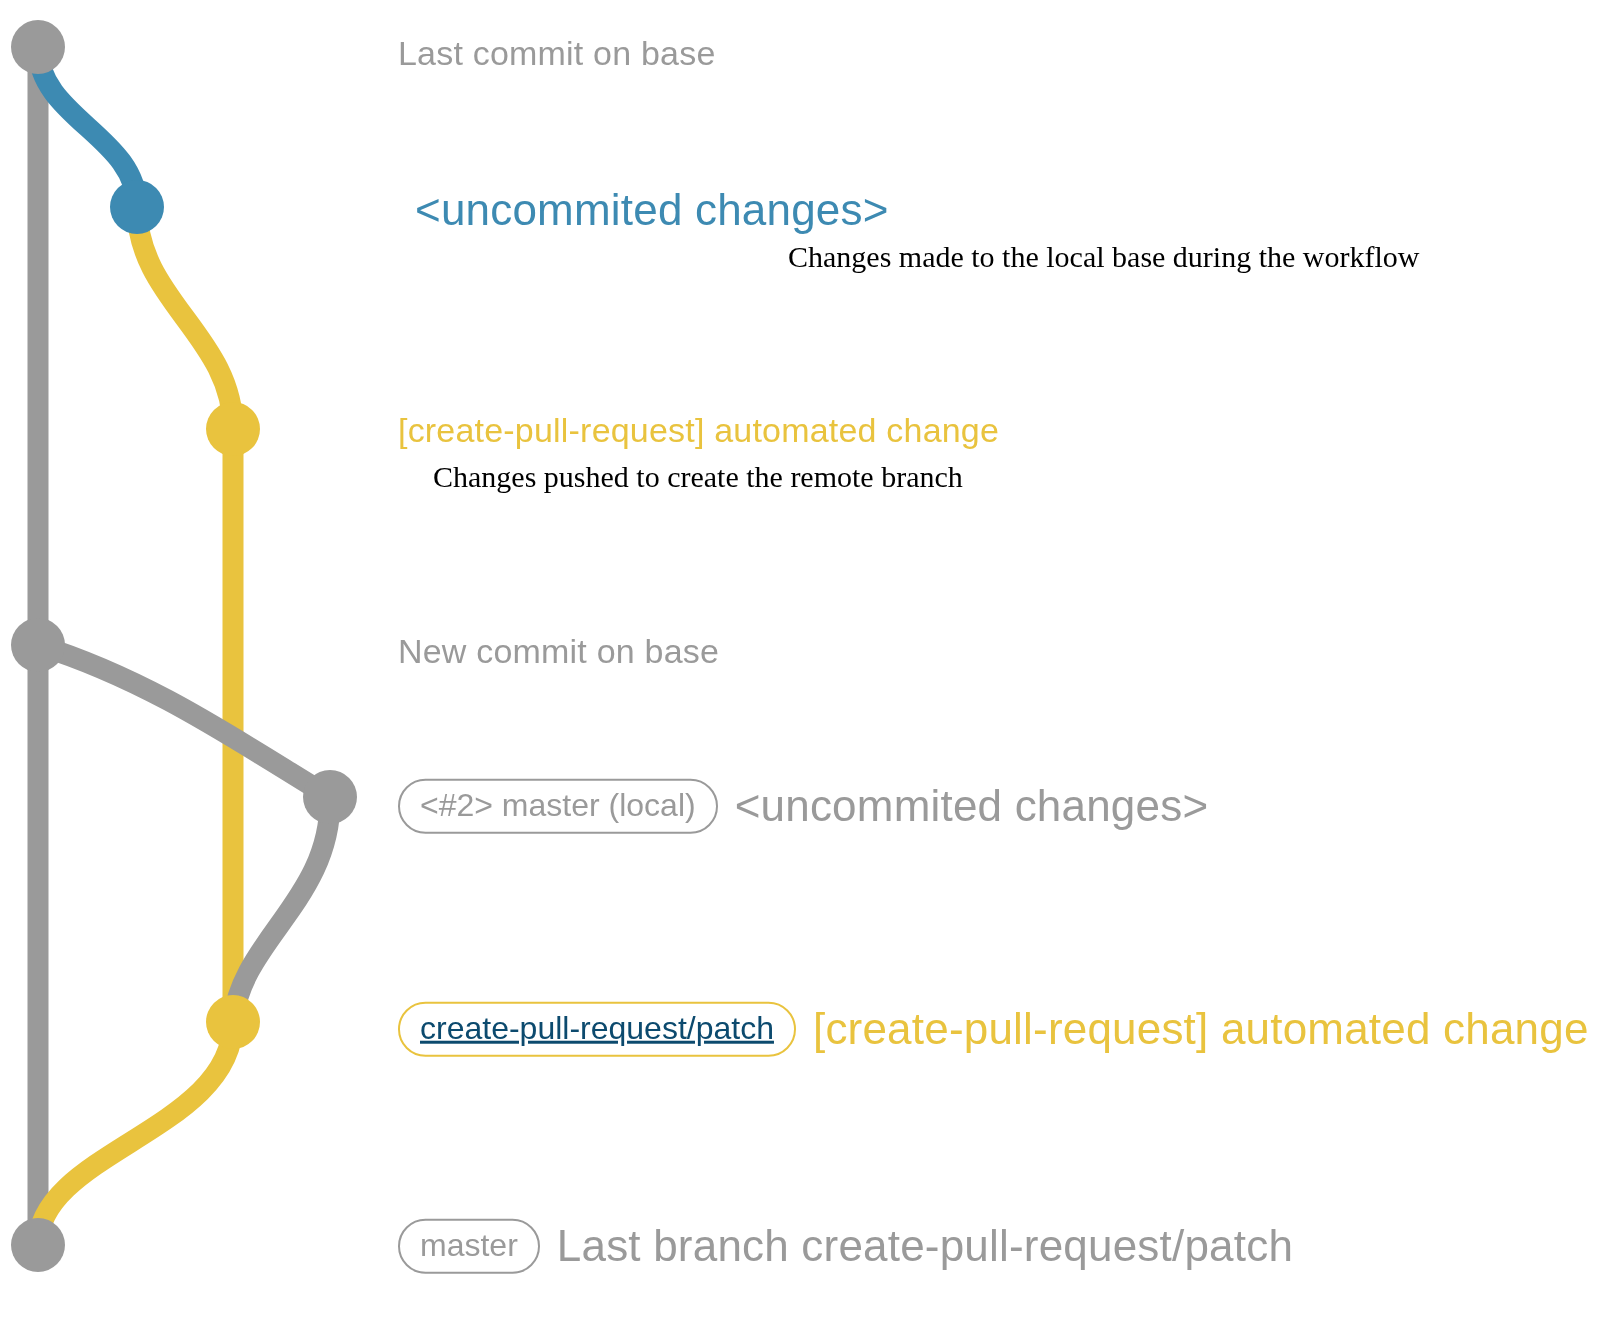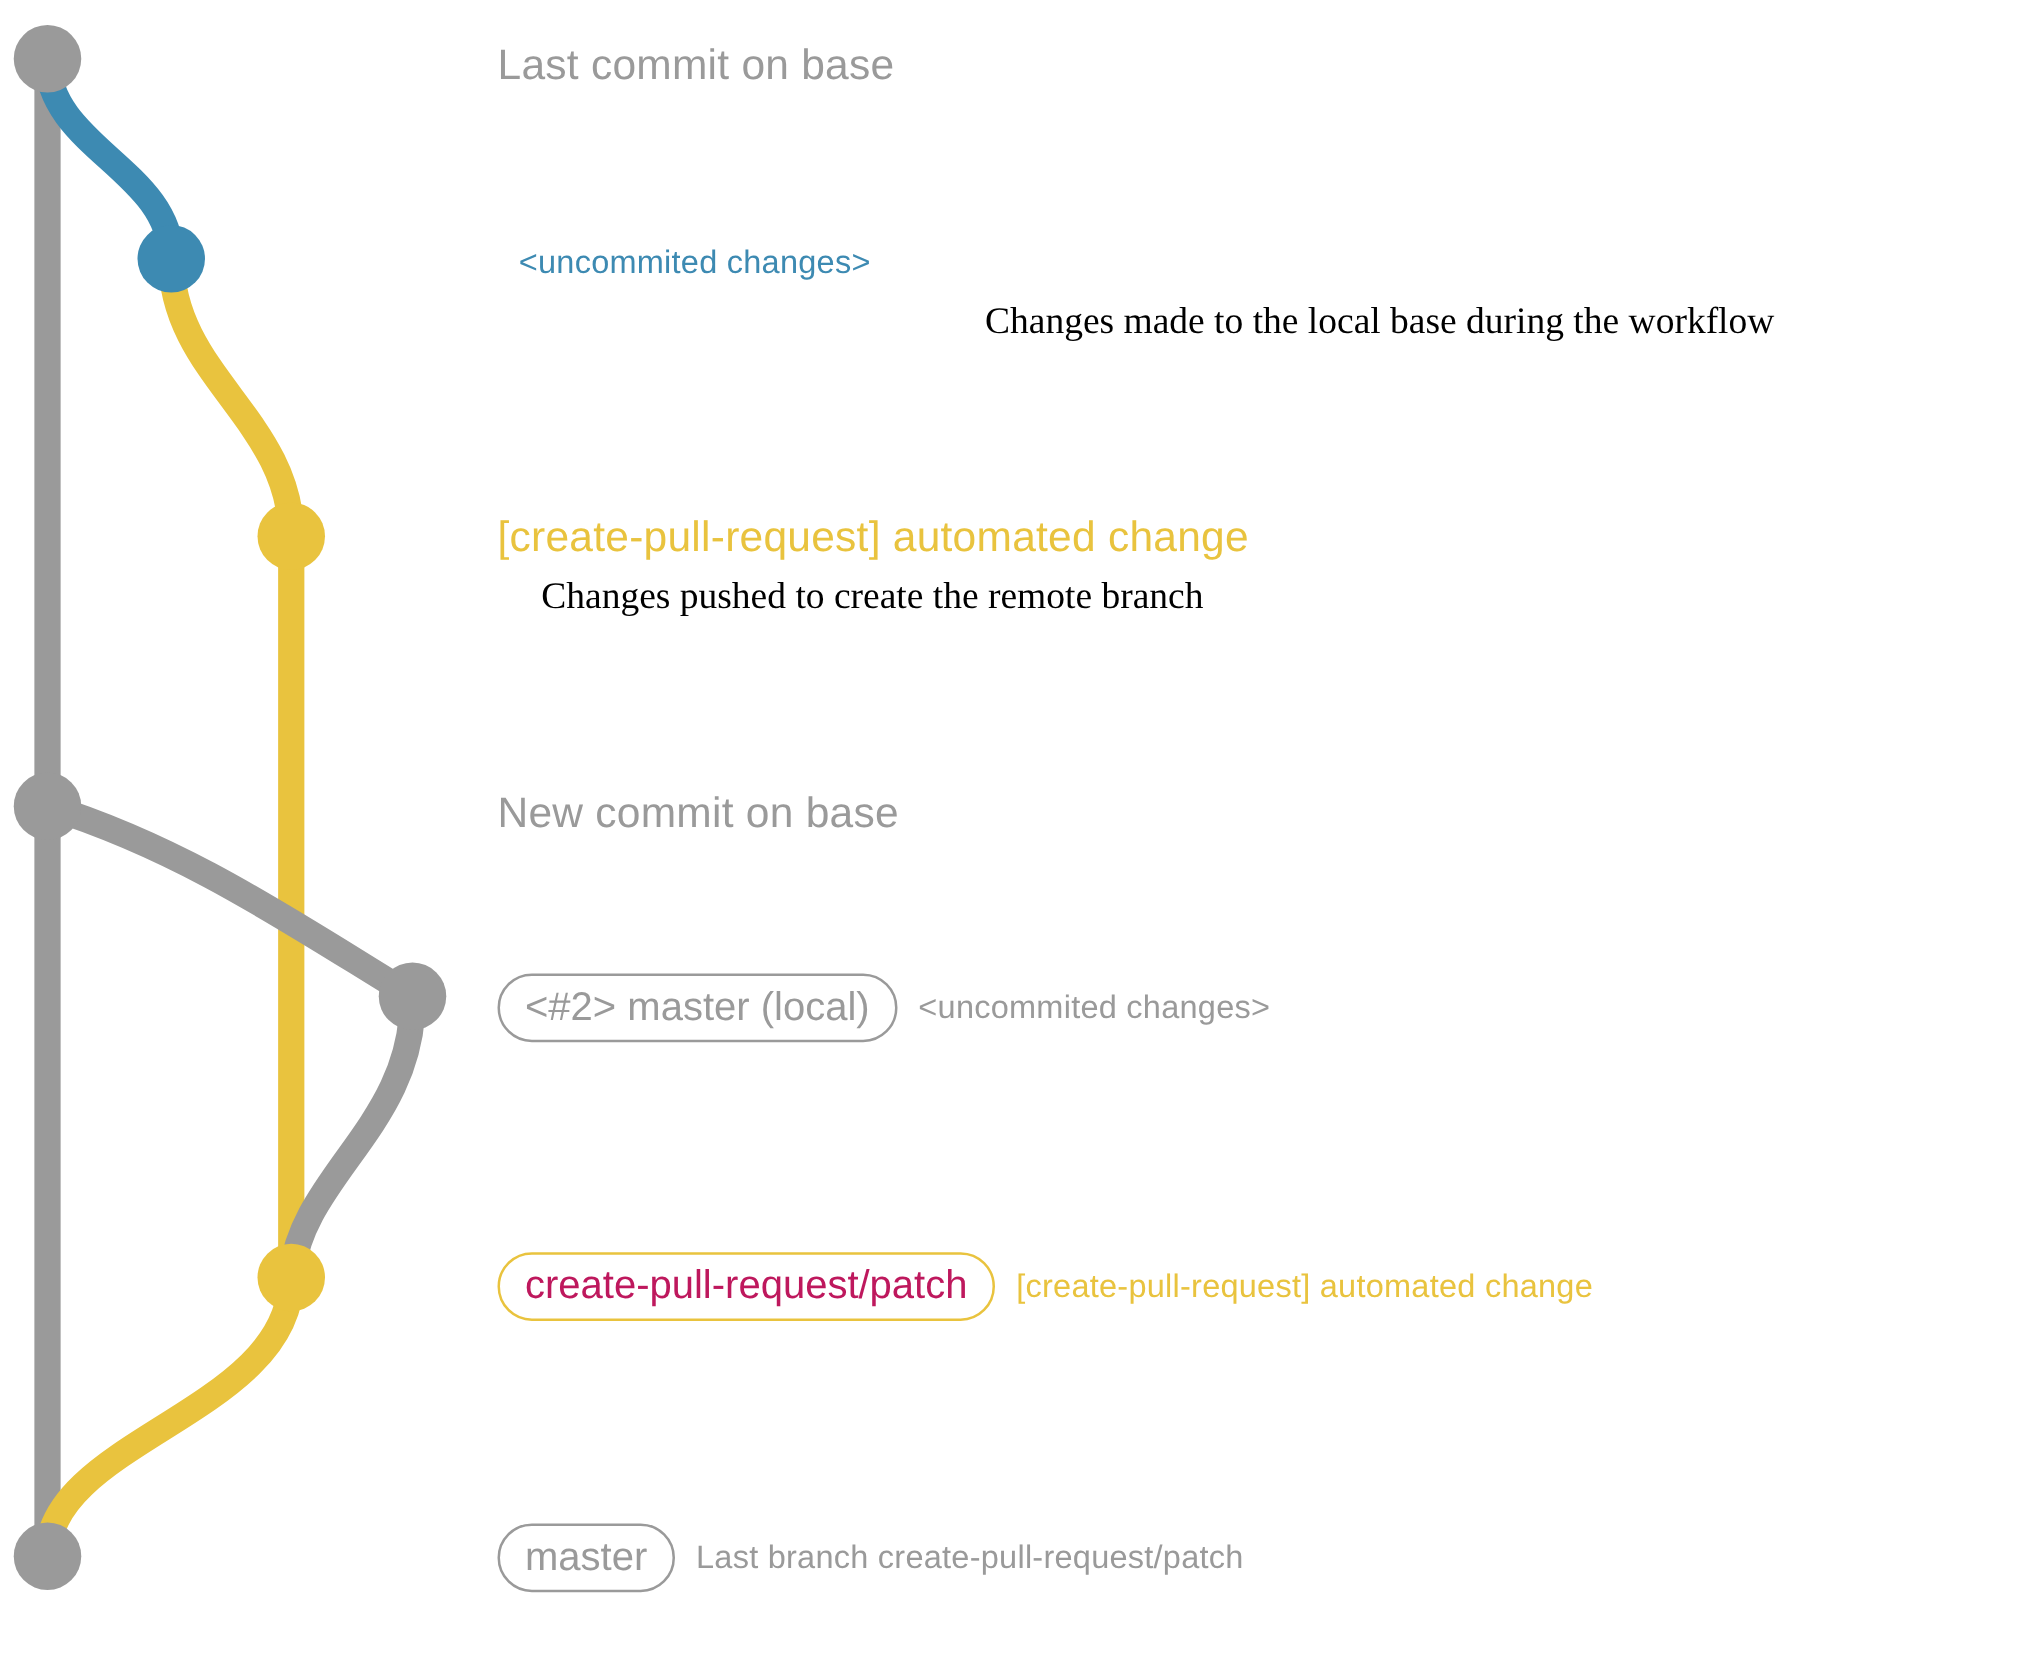--- a/index.html
+++ b/index.html
@@ -64,26 +64,26 @@
     border: 2.5px solid #9a9a9a;
     border-radius: 30px;
     padding: 7px 20px 9px 20px;
     font-family: "Liberation Sans", sans-serif;
     font-size: 32px;
     line-height: 1.08;
     color: #9a9a9a;
     background: #ffffff;
   }
   .badge.blue   { border-color: #3d8ab2; color: #3d8ab2; }
-  .badge.yellow { border-color: #e9c33e; color: #be185d; }
+  .badge.yellow { border-color: #e9c33e; color: #0c4a6e; text-decoration: underline; }
   .badge.gray   { border-color: #9a9a9a; color: #9a9a9a; }
 
   .subject {
     font-family: "Liberation Sans", sans-serif;
-    font-size: 26px;
+    font-size: 44px;
     margin-left: 17px;
     letter-spacing: 0.2px;
   }
   .subject.blue   { color: #3d8ab2; }
   .subject.gray   { color: #9a9a9a; }
   .subject.yellow { color: #e9c33e; }
 </style>
 </head>
 <body>
 

